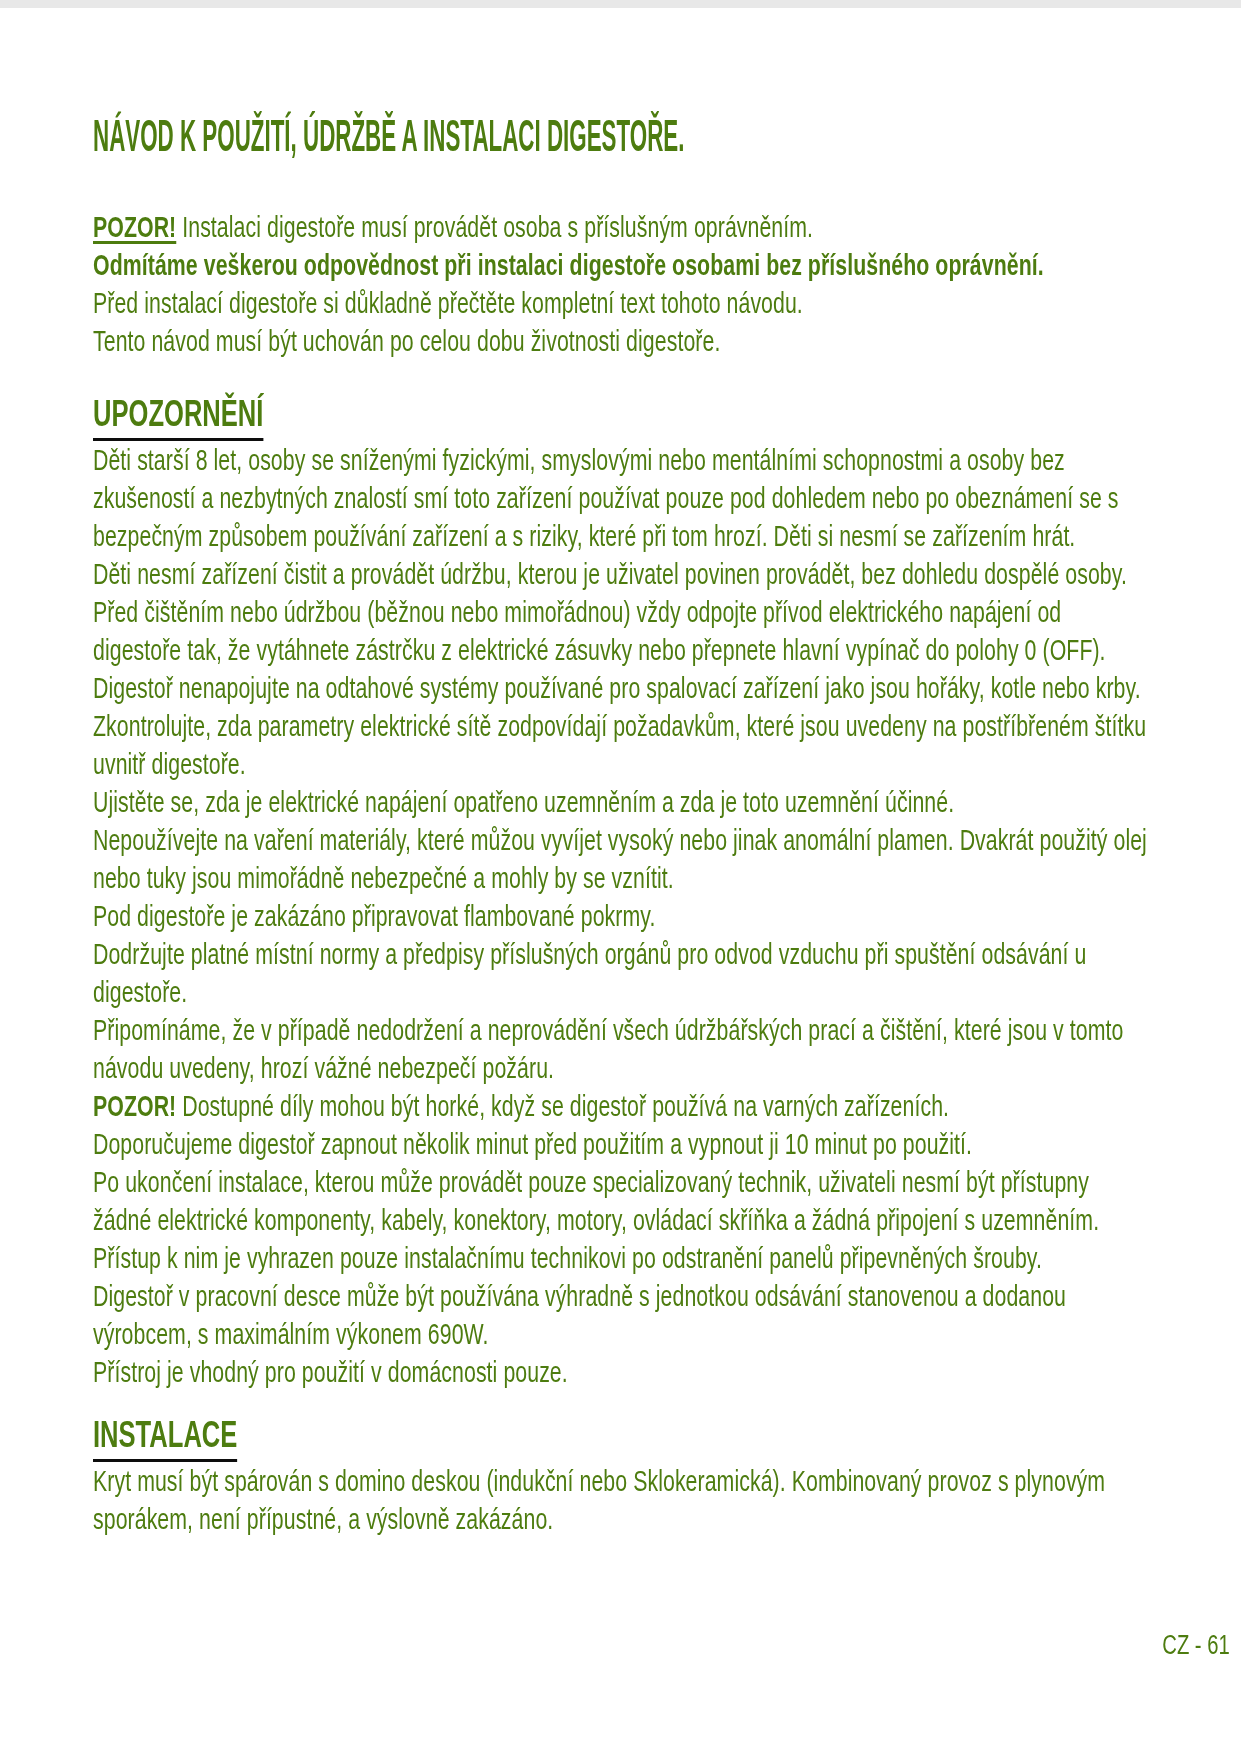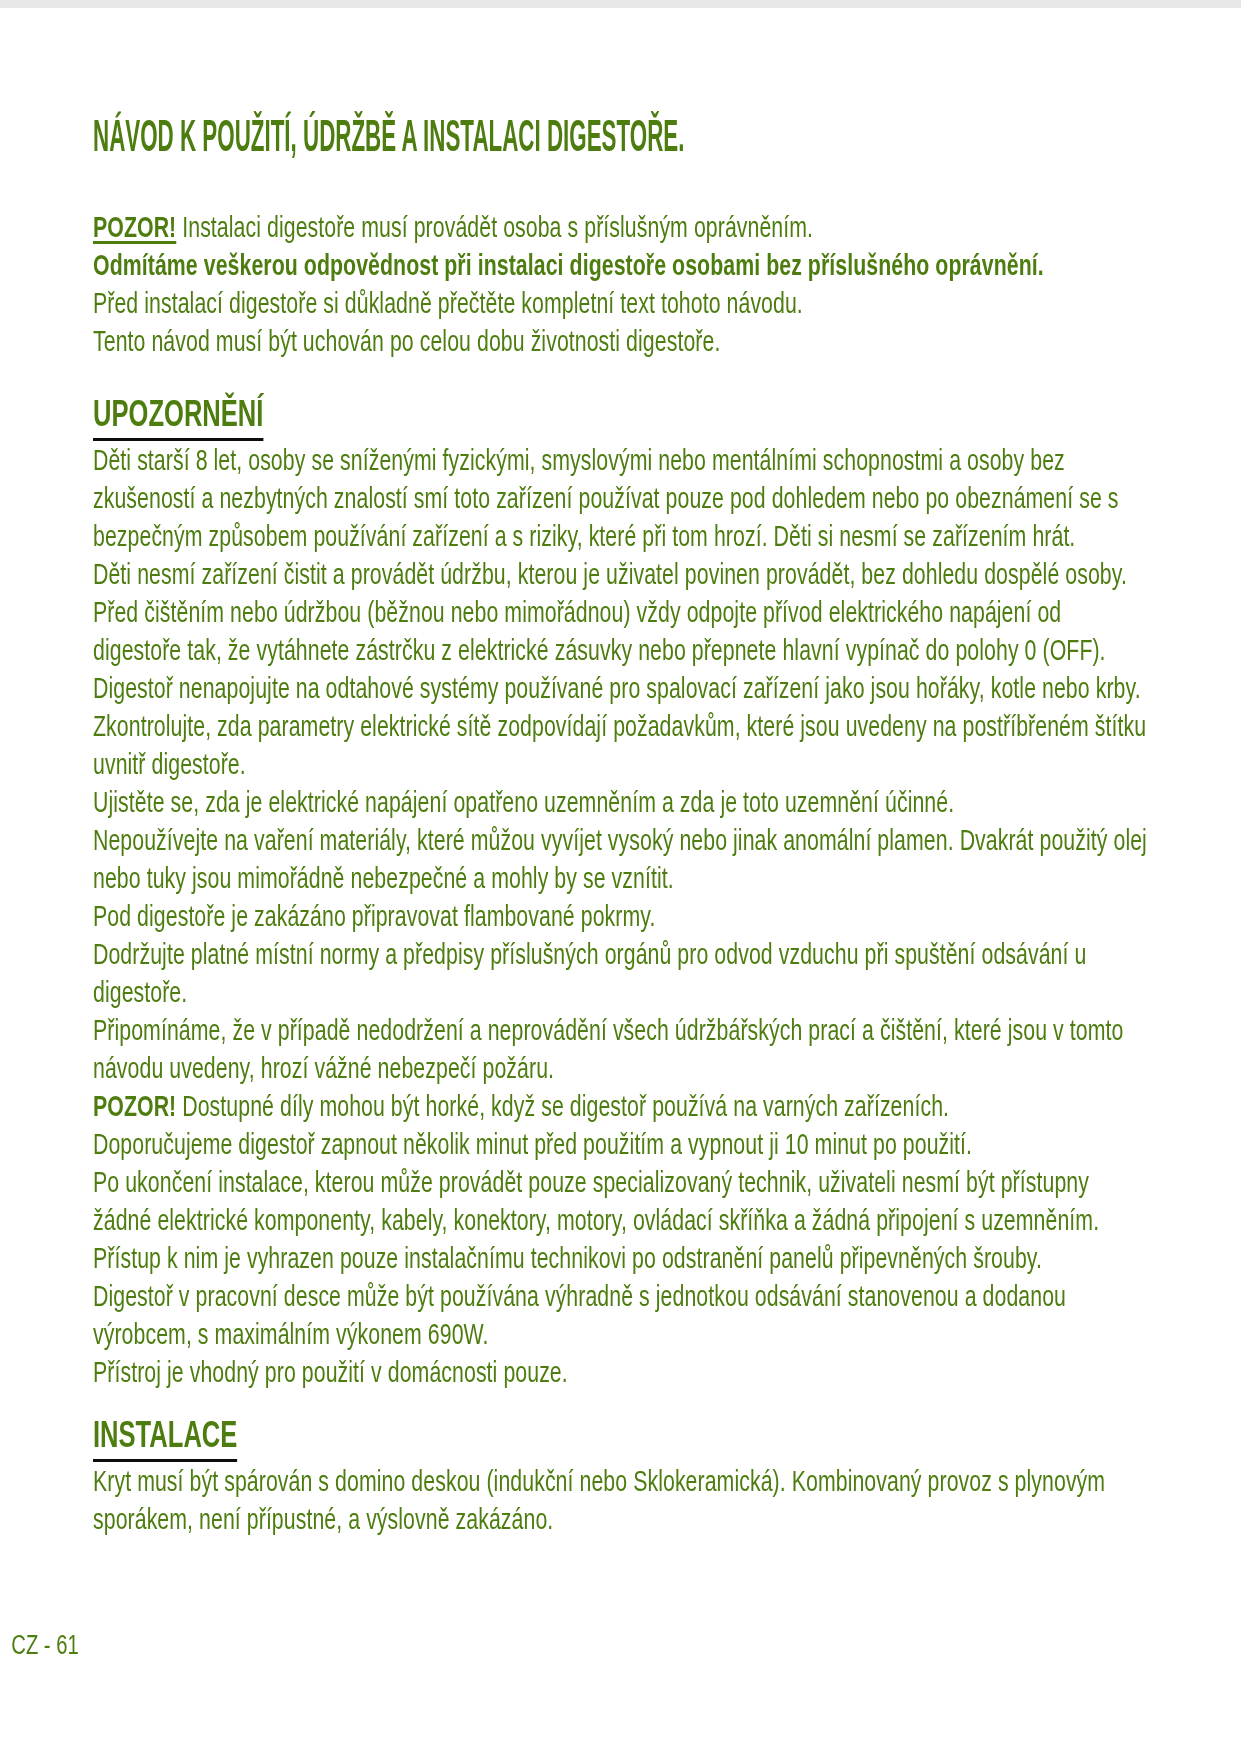--- a/index.html
+++ b/index.html
@@ -61,21 +61,21 @@
     display: inline-block;
     border-bottom: 3px solid #0d0d0d;
     padding-bottom: 4px;
   }
   h2.second { margin-top: 24px; }
   .footer {
     position: absolute;
     top: 1622px;
     left: 0;
     width: 1241px;
-    text-align: left;
+    text-align: right;
     font-size: 27px;
     font-weight: normal;
   }
   .footer .t-squeeze-c {
     display: inline-block;
     transform: scaleX(0.75);
   }
 </style>
 </head>
 <body>

